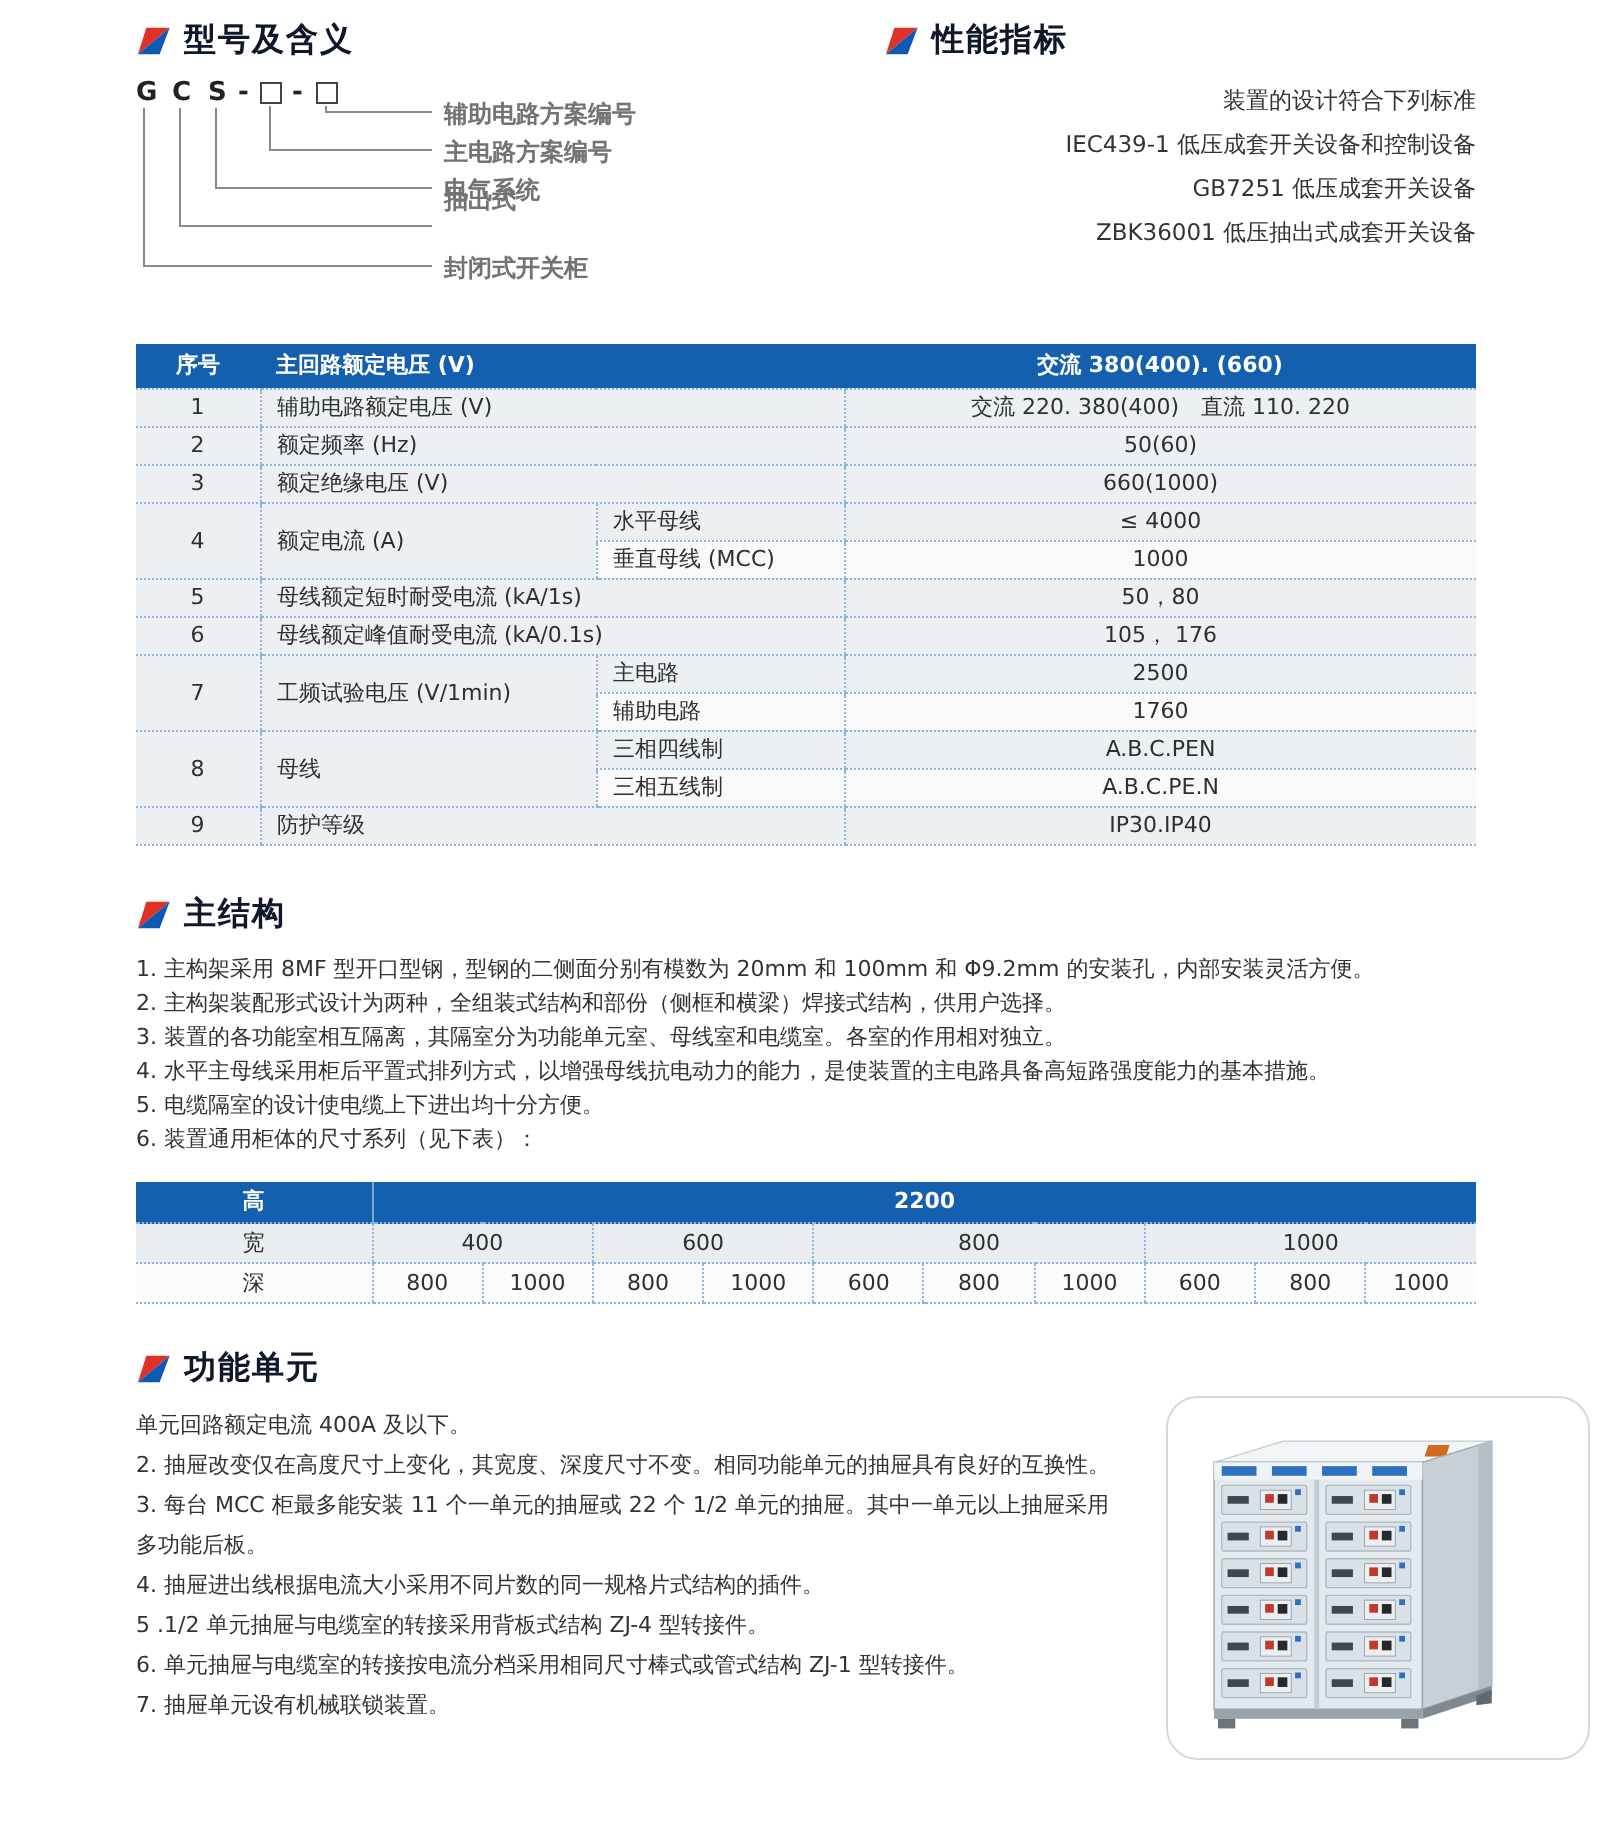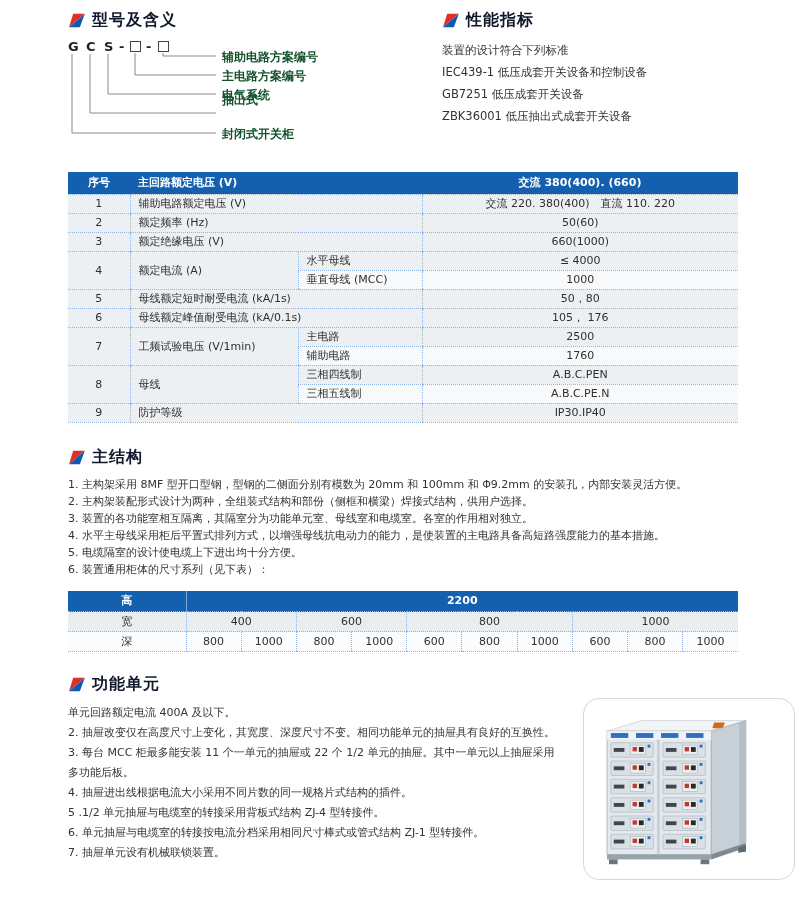--- a/index.html
+++ b/index.html
@@ -8,28 +8,28 @@
           padding:10px 62px 0 68px; overflow:hidden; color:#2f2f2f; }
 
   
   .sec-head { display:flex; align-items:center; gap:7px; margin-bottom:8px; }
   .sec-head .ttl { color:#0f172a; font-size:16px; font-weight:bold; letter-spacing:1px; }
   .sec-icon { width:17px; height:15px; display:block; }
 
   
   .top-row { display:flex; margin-bottom:14px; min-height:148px; }
   .top-left { width:372px; }
-  .top-right { flex:1; padding-left:2px; }
+  .top-right { flex:1; padding-left:2px;text-align:right; }
 
   
   .diagram { position:relative; width:360px; height:112px; margin-top:4px; }
   .code-letter { position:absolute; top:0; font-size:13px; font-weight:bold; color:#222; }
   .code-box { position:absolute; top:2px; width:11px; height:11px; border:1.5px solid #444; background:#fff; }
   .dg-line { position:absolute; left:0; top:0; width:360px; height:112px; }
-  .dg-label { position:absolute; left:154px; font-size:12px; font-weight:bold; color:#14532d; white-space:nowrap; }
+  .dg-label { position:absolute; left:154px; font-size:12px; font-weight:bold; color:#737373; white-space:nowrap; }
 
   
   .perf-line { font-size:11.5px; color:#333; line-height:22px; white-space:nowrap; }
 
   
   table { border-collapse:collapse; table-layout:fixed; }
   .ptable { width:670px; font-size:11px; margin-bottom:24px; }
   .ptable th { background:#1560ae; color:#fff; font-weight:bold; height:22px; padding:0 8px; }
   .ptable th.l { text-align:left; }
   .ptable td { background:#edf0f3; height:19px; padding:0 8px;

